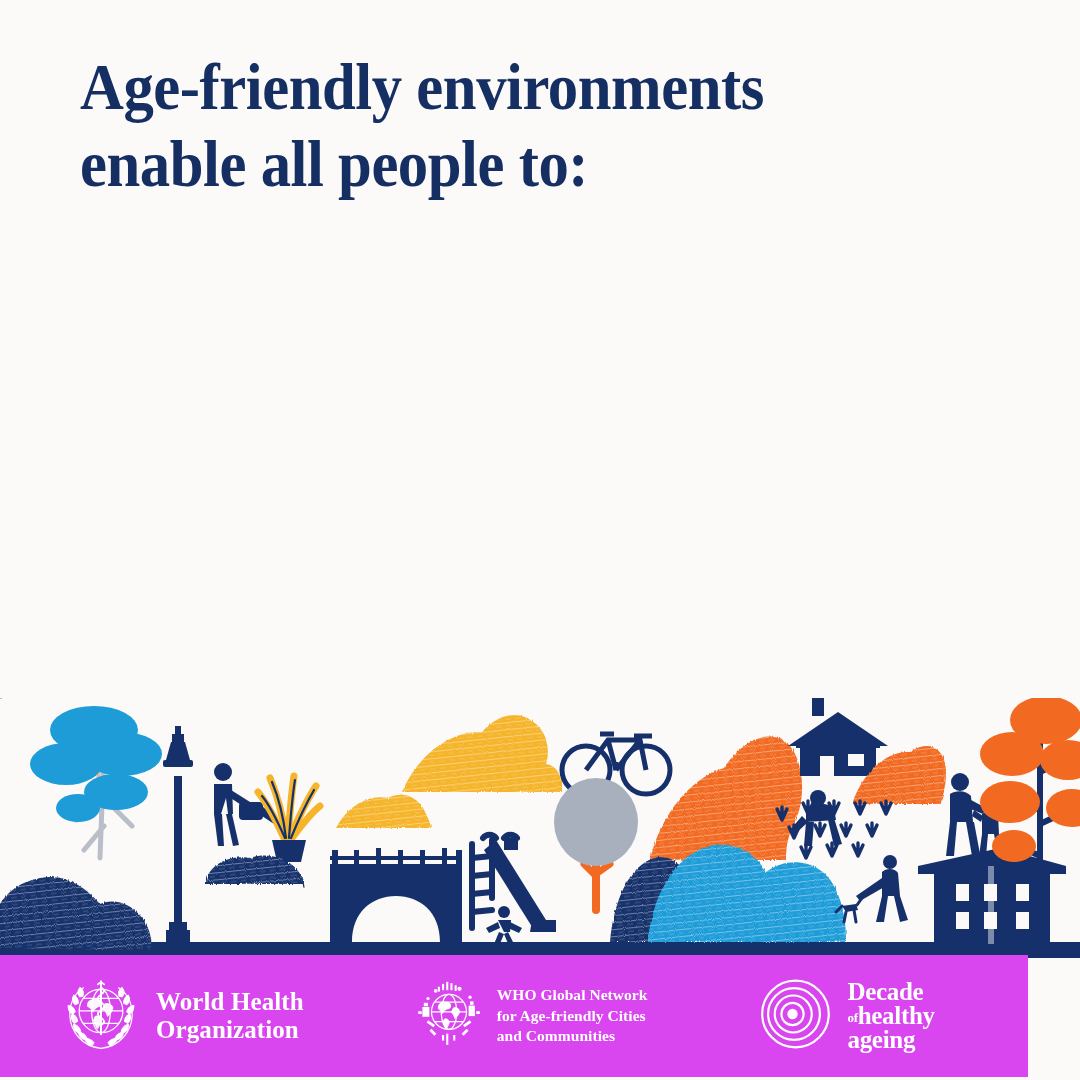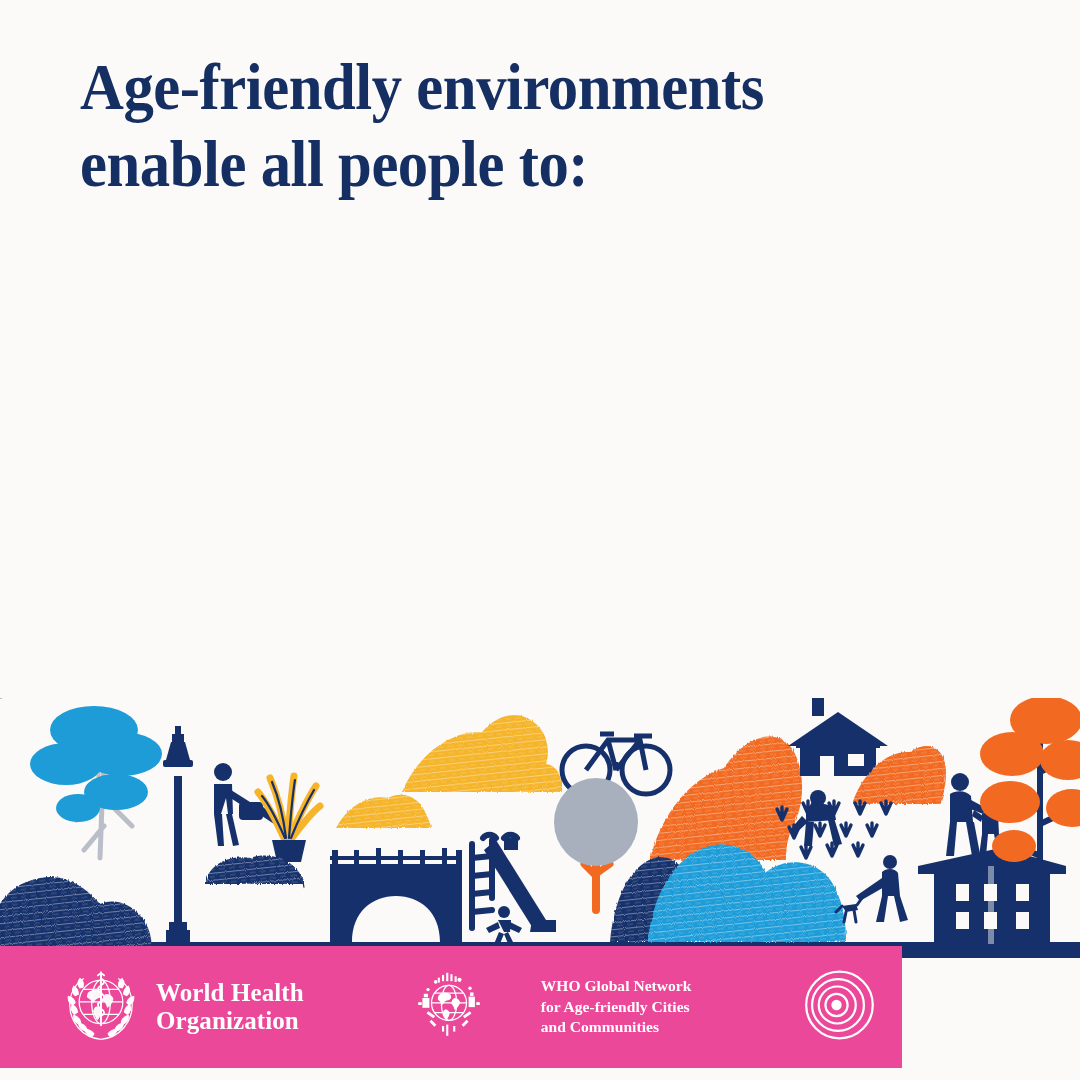--- a/index.html
+++ b/index.html
@@ -30,35 +30,35 @@
   
   #scene{
     position:absolute;
     left:0; bottom:122px;
     width:1080px;height:260px;
   }
   #scene svg{display:block;width:1080px;height:260px;}
 
   
   #footer{
-    position:absolute;left:0;bottom:12px;width:902px;height:122px;
-    background:#ec4899;
+    position:absolute;left:0;bottom:3px;width:1028px;height:122px;
+    background:#d946ef;
     display:flex;align-items:center;
   }
   .logo-block{display:flex;align-items:center;}
   .logo-block .mark{flex:0 0 auto;}
   .logo-block .words{color:#ffffff;}
 
   #logo-who{margin-left:62px;}
   #logo-who .words{
     font-size:25px;font-weight:bold;line-height:1.12;
     margin-left:16px;white-space:pre-line;letter-spacing:.1px;
   }
 
-  #logo-network{margin-left:110px;gap:44px;}
+  #logo-network{margin-left:110px;}
   #logo-network .words{
     font-size:15.5px;font-weight:bold;line-height:1.35;
     margin-left:13px;white-space:pre-line;letter-spacing:.05px;
   }
 
   #logo-decade{margin-left:110px;}
   #decade-words{margin-left:16px;color:#fff;line-height:.96;}
   #decade-words .l1{font-size:25px;font-weight:bold;letter-spacing:-0.3px;}
   #decade-words .l2{font-size:25px;font-weight:bold;letter-spacing:-0.3px;}
   #decade-words .l2 .of{font-size:13px;vertical-align:2px;font-weight:bold;}
@@ -424,16 +424,21 @@
         <svg width="74" height="74" viewBox="0 0 100 100" xmlns="http://www.w3.org/2000/svg">
           <g fill="none" stroke="#ffffff" stroke-width="3">
             <circle cx="52" cy="50" r="45"></circle>
             <circle cx="50" cy="50" r="35"></circle>
             <circle cx="49" cy="50" r="25"></circle>
             <circle cx="48" cy="50" r="15"></circle>
           </g>
           <circle cx="48" cy="50" r="7" fill="#ffffff"></circle>
         </svg>
       </span>
+      <span id="decade-words">
+        <div class="l1">Decade</div>
+        <div class="l2"><span class="of">of</span><span>healthy</span></div>
+        <div class="l3">ageing</div>
+      </span>
     </div>
 
   </div>
 </div>
 
 </body></html>

